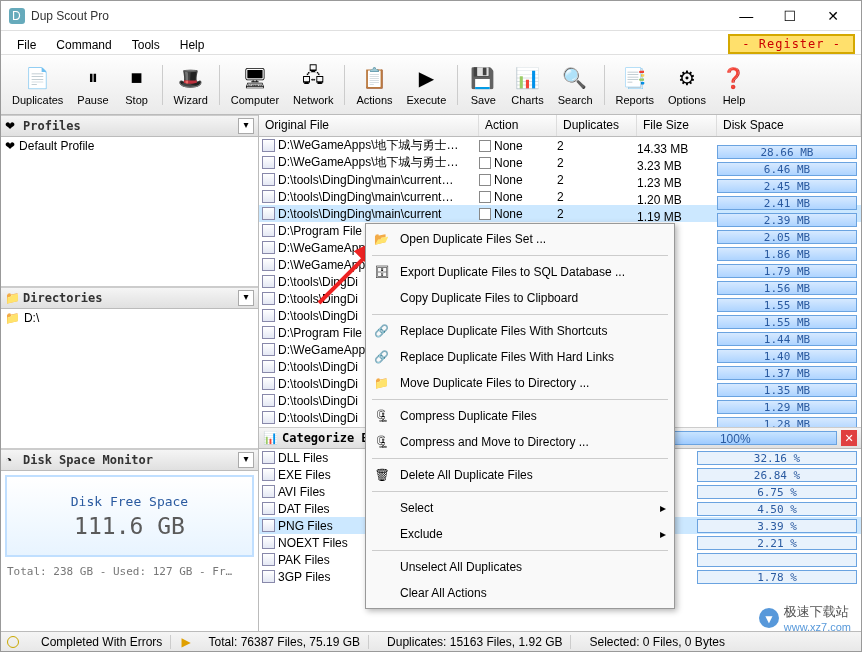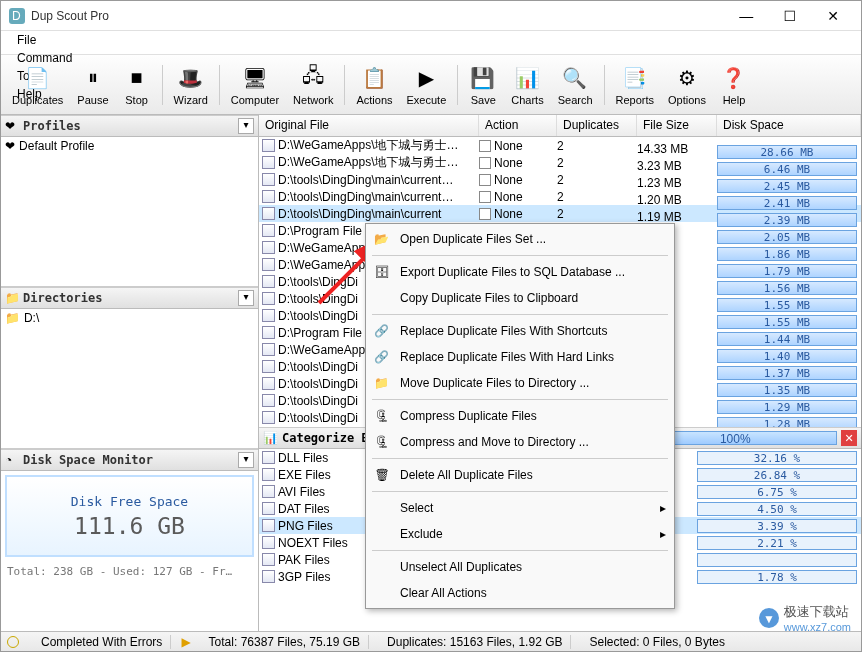--- a/index.html
+++ b/index.html
@@ -1,21 +1,21 @@
 <!DOCTYPE html>
 <html><head>
 <meta charset="utf-8">
 <style>
 * { box-sizing: border-box; margin: 0; padding: 0; font-family: "Microsoft YaHei", "Segoe UI", sans-serif; font-size: 12px; }
 body { background: #f0f0f0; width: 862px; height: 652px; overflow: hidden; position: relative; border: 1px solid #999; }
 .titlebar { height: 30px; background: #fff; display: flex; align-items: center; padding: 0 8px; border-bottom: 1px solid #e0e0e0; }
 .titlebar .icon { width: 16px; height: 16px; margin-right: 6px; }
 .titlebar .title { flex: 1; color: #333; }
 .titlebar .winbtns span { display: inline-block; width: 40px; text-align: center; cursor: pointer; font-size: 14px; }
-.menubar { height: 24px; background: #fff; display: flex; align-items: flex-start; padding: 0 6px; border-bottom: 1px solid #e0e0e0; flex-direction: column; }
+.menubar { height: 24px; background: #fff; display: flex; align-items: flex-end; padding: 0 6px; border-bottom: 1px solid #e0e0e0; }
 .menubar .menu { padding: 2px 10px; cursor: pointer; }
 .menubar .register { margin-left: auto; background: #ffe06c; border: 2px solid #d4a800; color: #c00; padding: 1px 12px; font-family: monospace; letter-spacing: 1px; }
 .toolbar { height: 60px; background: linear-gradient(#fefefe, #eaeaea); display: flex; align-items: center; padding: 2px 4px; border-bottom: 1px solid #bbb; }
 .toolbar .tbtn { display: flex; flex-direction: column; align-items: center; padding: 2px 6px; cursor: pointer; border: 1px solid transparent; }
 .toolbar .tbtn .ticon { width: 28px; height: 28px; display:flex; align-items:center; justify-content:center; font-size:20px; }
 .toolbar .tbtn .tlabel { font-size: 11px; margin-top: 2px; }
 .toolbar .sep { width: 1px; height: 40px; background: #ccc; margin: 0 4px; }
 .content { display: flex; height: calc(100% - 30px - 24px - 60px - 20px); }
 .leftpane { width: 258px; display: flex; flex-direction: column; border-right: 1px solid #bbb; background: #fff; }
 .panel-header { height: 22px; background: linear-gradient(#f5f5f5,#e0e0e0); border-top: 1px solid #ccc; border-bottom: 1px solid #bbb; display: flex; align-items: center; padding: 0 4px; }
@@ -88,20 +88,21 @@
     <span>☐</span>
     <span>✕</span>
   </div>
 </div>
 
 <div class="menubar">
   <span class="menu">File</span>
   <span class="menu">Command</span>
   <span class="menu">Tools</span>
   <span class="menu">Help</span>
+  <span class="register">- Register -</span>
 </div>
 
 <div class="toolbar" id="toolbar">
     <div class="tbtn">
       <div class="ticon">📄</div>
       <div class="tlabel">Duplicates</div>
     </div>
     <div class="tbtn">
       <div class="ticon">⏸</div>
       <div class="tlabel">Pause</div>

